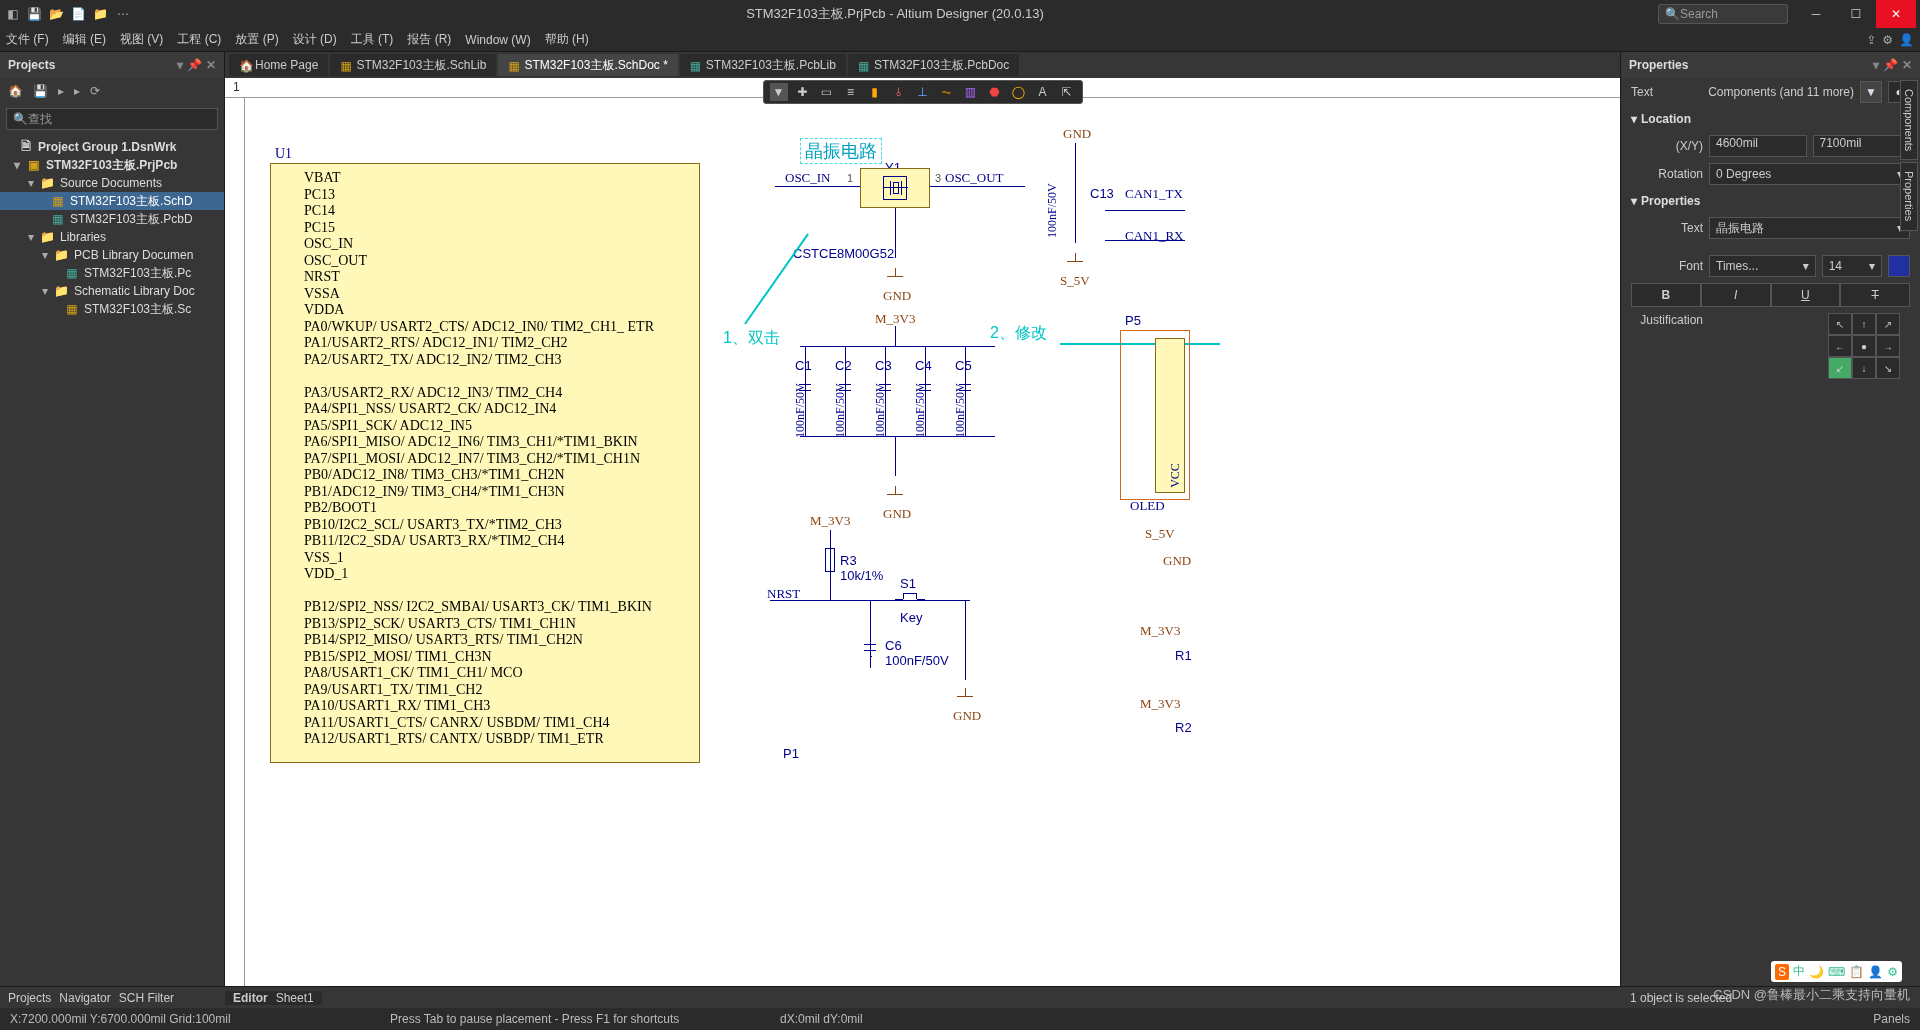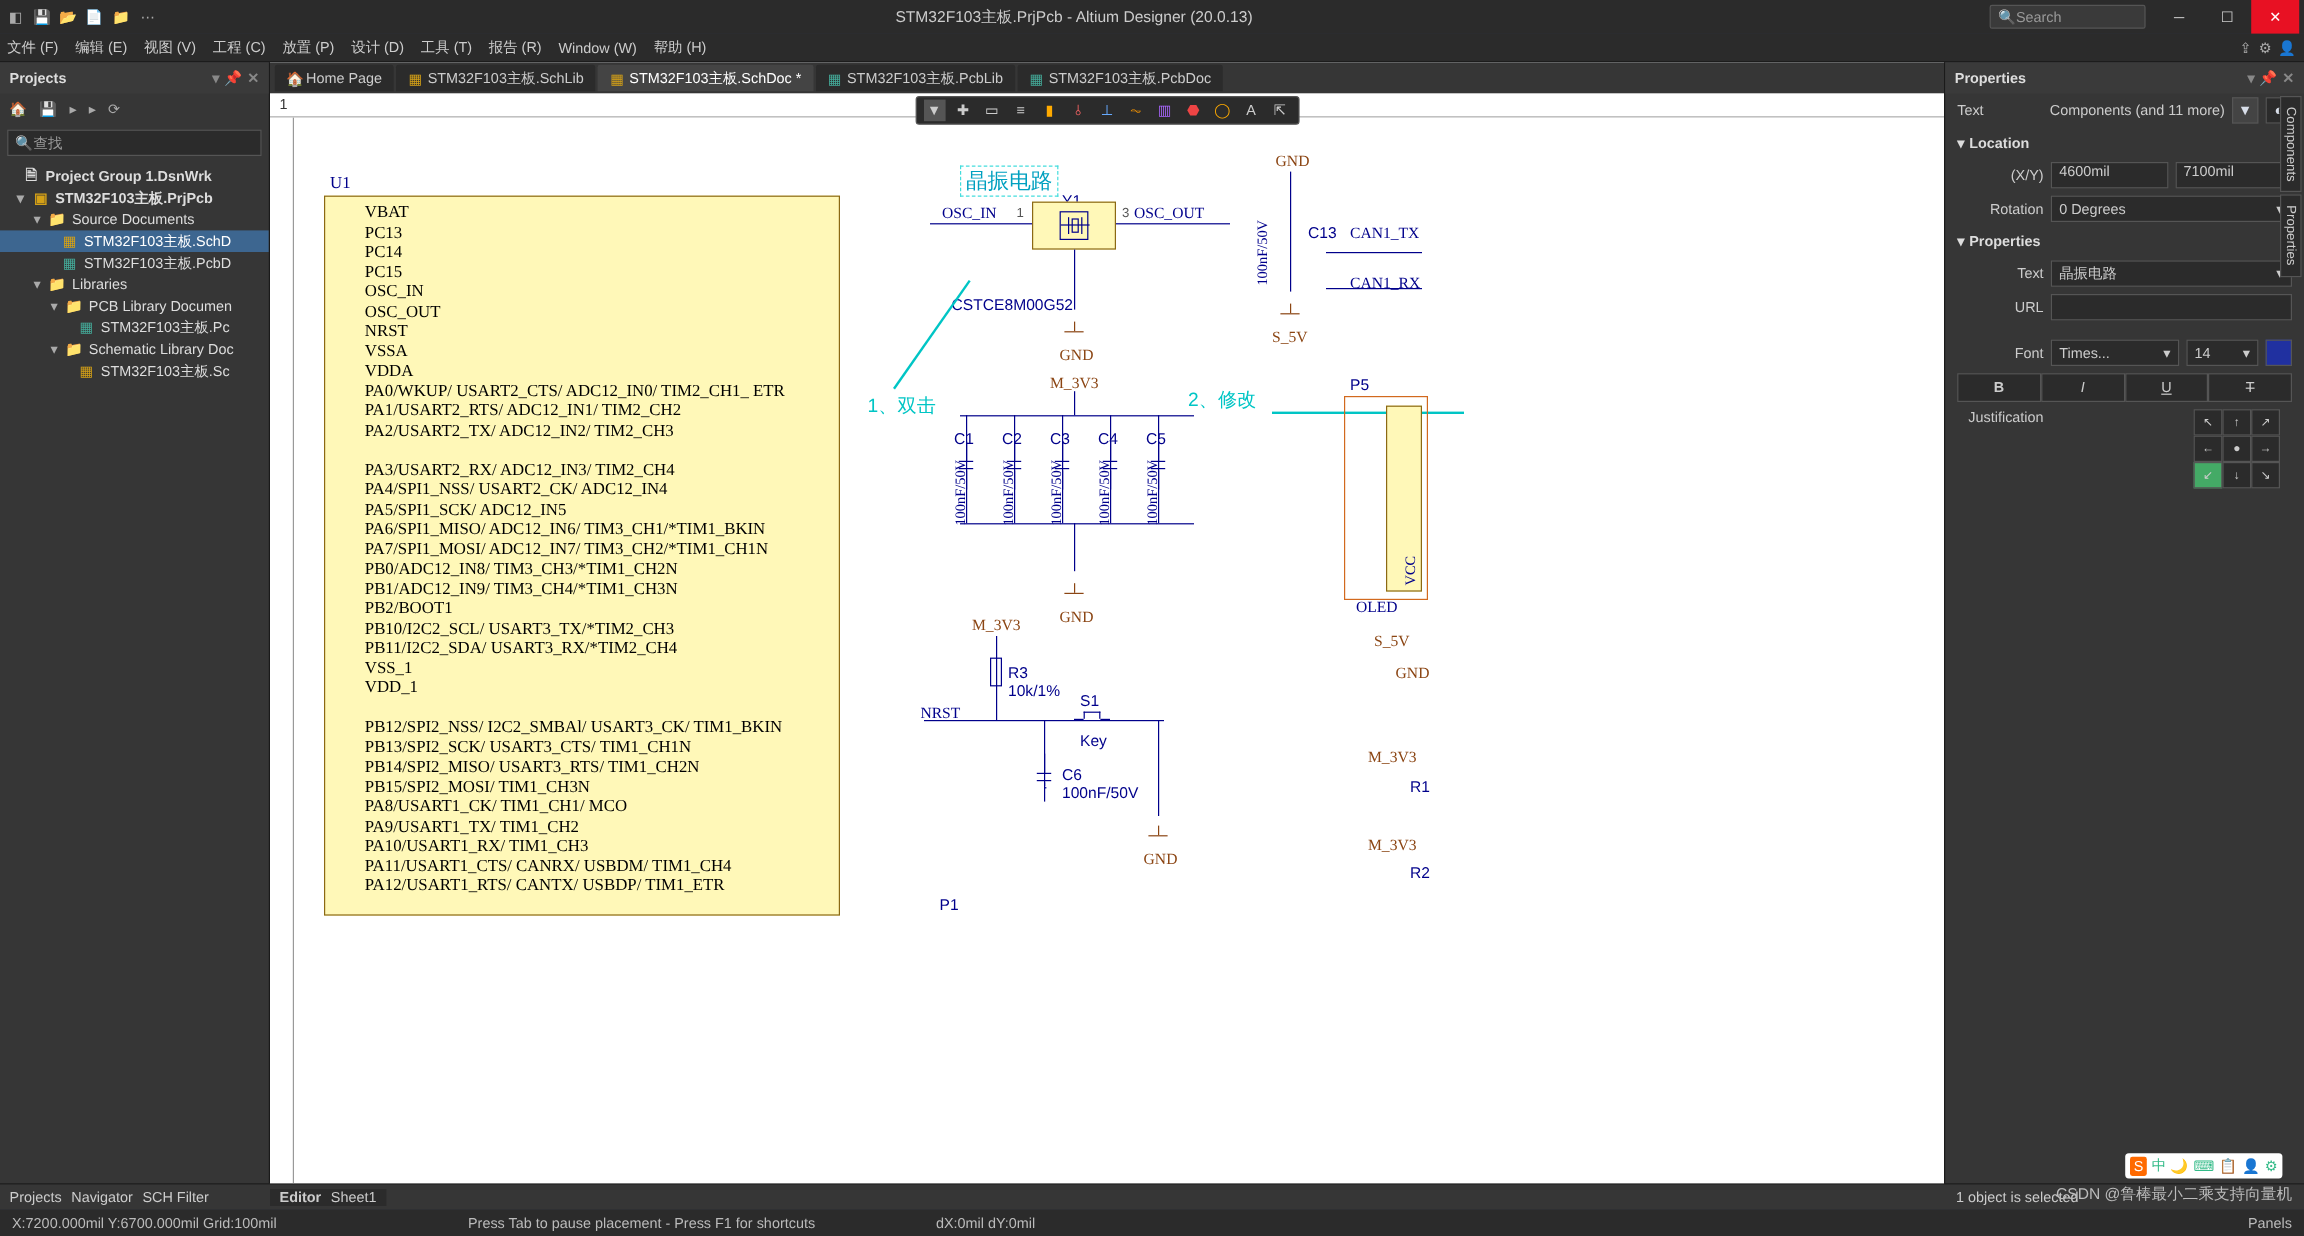--- a/index.html
+++ b/index.html
@@ -435,24 +435,20 @@
         </div>
     </div>
     <div class="section">▾ <span>Properties</span></div>
     <div class="proprow">
       <label>Text</label>
       <div class="propselect">
           <span>晶振电路</span>
           <span>▾</span>
         </div>
     </div>
-    <div class="proprow">
-      <label>URL</label>
-      <div class="propinput"></div>
-    </div>
     <div style="height:10px"></div>
     <div class="proprow">
       <label>Font</label>
       <div class="propselect" style="flex:2">
           <span>Times...</span>
           <span>▾</span>
         </div>
       <div class="propselect" style="flex:1">
           <span>14</span>
           <span>▾</span>

